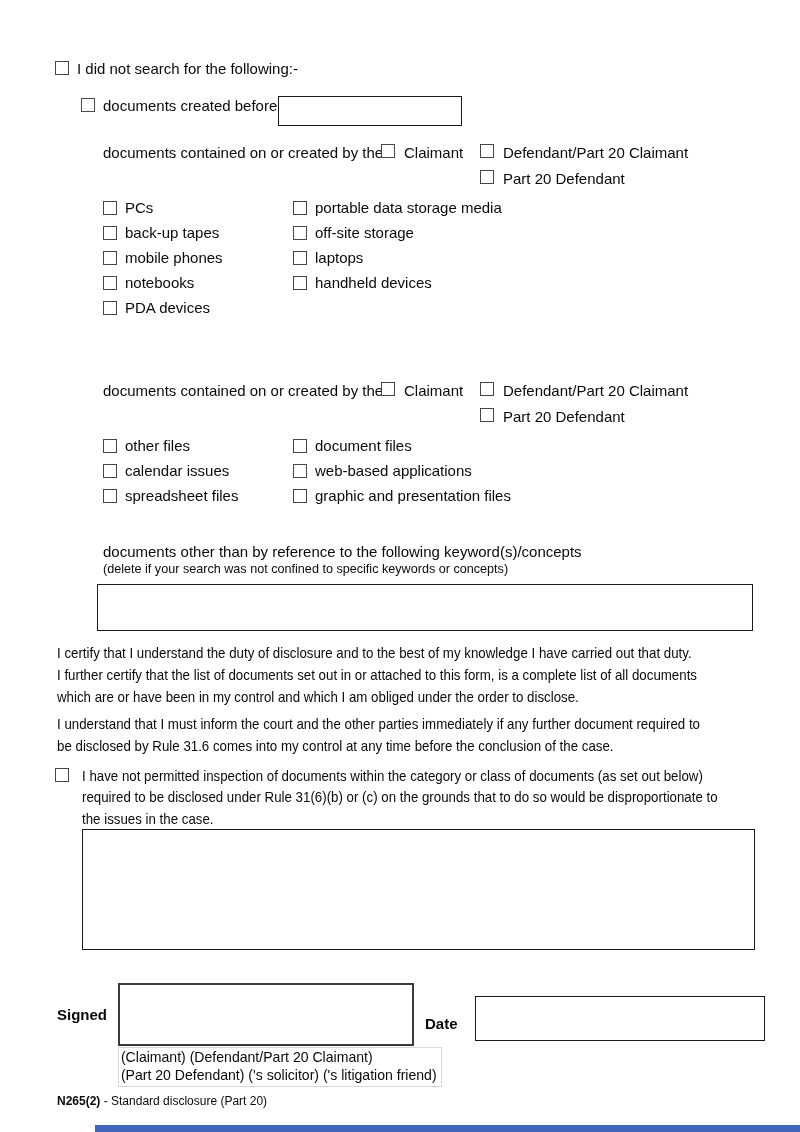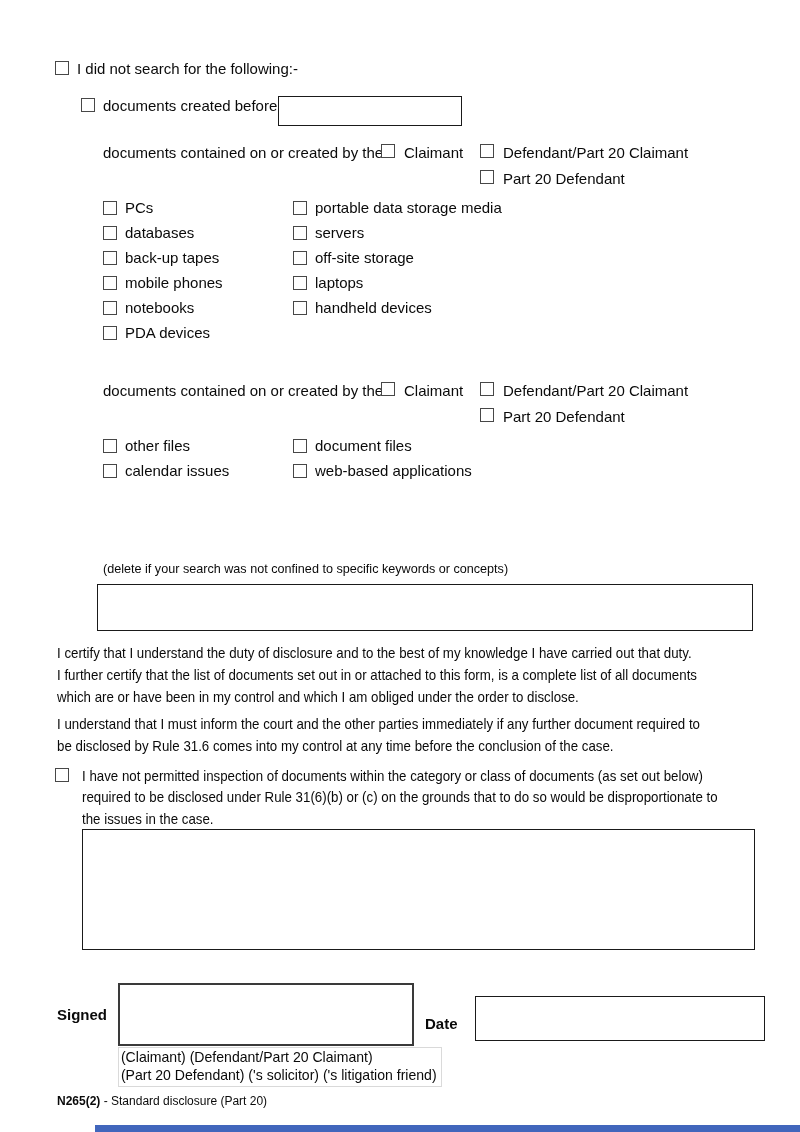--- a/index.html
+++ b/index.html
@@ -66,30 +66,20 @@
           <span class="lbl">PCs</span>
         </span>
       <span class="cell wide">
           <span class="cb"></span>
           <span class="lbl">portable data storage media</span>
         </span>
     </div>
     <div class="grid-row">
       <span class="cell">
           <span class="cb"></span>
-          <span class="lbl">databases</span>
-        </span>
-      <span class="cell wide">
-          <span class="cb"></span>
-          <span class="lbl">servers</span>
-        </span>
-    </div>
-    <div class="grid-row">
-      <span class="cell">
-          <span class="cb"></span>
           <span class="lbl">back-up tapes</span>
         </span>
       <span class="cell wide">
           <span class="cb"></span>
           <span class="lbl">off-site storage</span>
         </span>
     </div>
     <div class="grid-row">
       <span class="cell">
           <span class="cb"></span>
@@ -144,22 +134,33 @@
     <div class="grid-row">
       <span class="cell">
           <span class="cb"></span>
           <span class="lbl">calendar issues</span>
         </span>
       <span class="cell wide">
           <span class="cb"></span>
           <span class="lbl">web-based applications</span>
         </span>
     </div>
+    <div class="grid-row">
+      <span class="cell">
+          <span class="cb"></span>
+          <span class="lbl">spreadsheet files</span>
+        </span>
+      <span class="cell wide">
+          <span class="cb"></span>
+          <span class="lbl">graphic and presentation files</span>
+        </span>
+    </div>
   </div>
 
+  <div class="abs" style="left:103px;top:543px;white-space:nowrap;">documents other than by reference to the following keyword(s)/concepts</div>
   <div class="abs small-note" style="left:103px;top:561px;">(delete if your search was not confined to specific keywords or concepts)</div>
   <div class="inputbox" style="left:97px;top:584px;width:656px;height:47px;"></div>
 
   <div class="para" style="left:57px;top:642px;">I certify that I understand the duty of disclosure and to the best of my knowledge I have carried out that duty.
 I further certify that the list of documents set out in or attached to this form, is a complete list of all documents
 which are or have been in my control and which I am obliged under the order to disclose.</div>
   <div class="para" style="left:57px;top:713px;">I understand that I must inform the court and the other parties immediately if any further document required to
 be disclosed by Rule 31.6 comes into my control at any time before the conclusion of the case.</div>
 
   <span class="cb abs" style="left:55px;top:768px;"></span>

